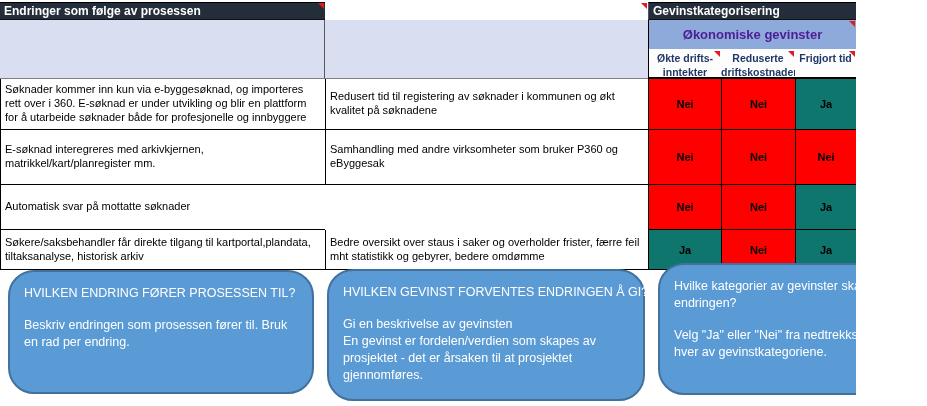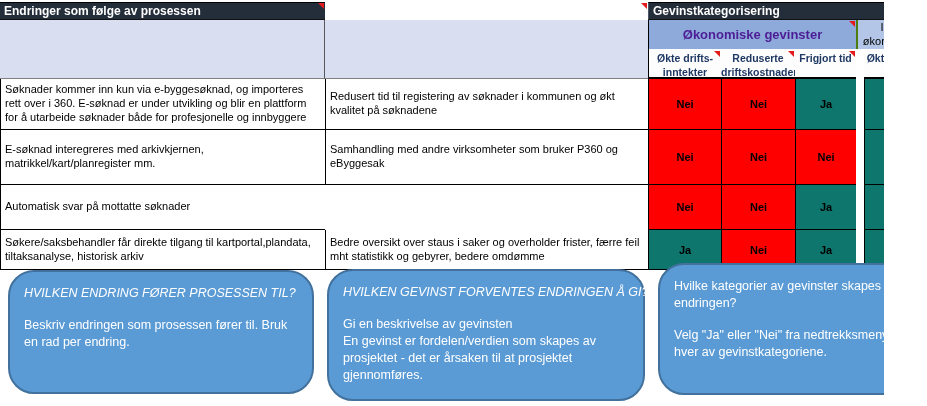--- a/index.html
+++ b/index.html
@@ -2,21 +2,20 @@
 <html><head>
 <meta charset="utf-8">
 <style>
   html,body{margin:0;padding:0;background:#fff;}
   .screen{
     position:relative;
     width:856px;height:406px;
     background:#ffffff;
     font-family:"Liberation Sans", sans-serif;
     overflow:hidden;
-    padding-left:28px;
   }
   .grid{
     position:absolute;left:0;top:2px;
     display:grid;
     grid-template-columns:325px 323px 73px 74px 61px 71px;
     grid-template-rows:18px 29px 30px 51px 55px 45px 40px;
   }
   
   .hdr{
     background:#242D3A;color:#fff;
@@ -87,21 +86,21 @@
     position:absolute;
     background:#5B9BD5;
     border:2px solid #41719C;
     border-radius:26px;
     color:#fff;
     padding:11px 14px;box-sizing:border-box;
     font-size:12.5px;line-height:1.35;
     z-index:5;
   }
   .bub .title{margin:2px 0 15px 0;}
-  .bub.b1 .title,.bub.b2 .title{white-space:nowrap;font-style:italic;}
+  .bub.b1 .title,.bub.b2 .title{white-space:nowrap;}
   .bub .body{white-space:pre-line;}
   .bub.b1{left:8px;top:270px;width:306px;height:124px;}
   .bub.b2{left:327px;top:269px;width:318px;height:132px;}
   .bub.b3{left:652px;top:263px;width:270px;height:132px;margin-left:6px;}
 </style>
 </head>
 <body>
 
 <div class="screen">
   <div class="grid">

